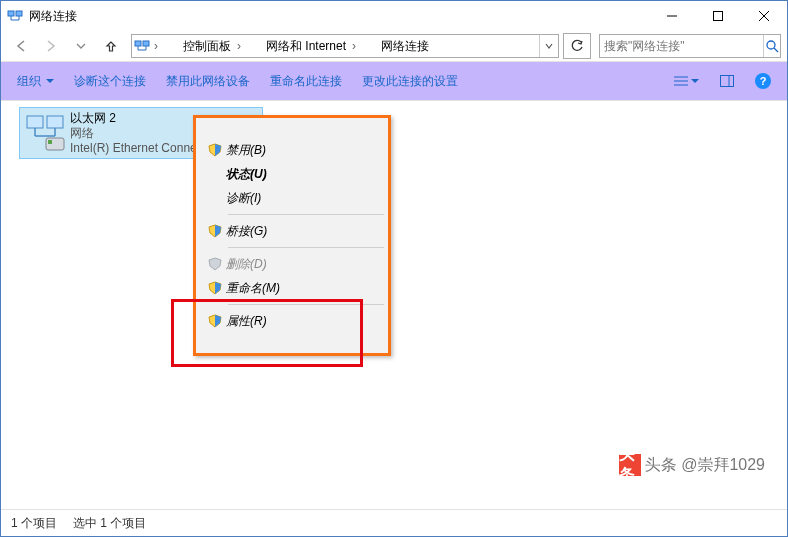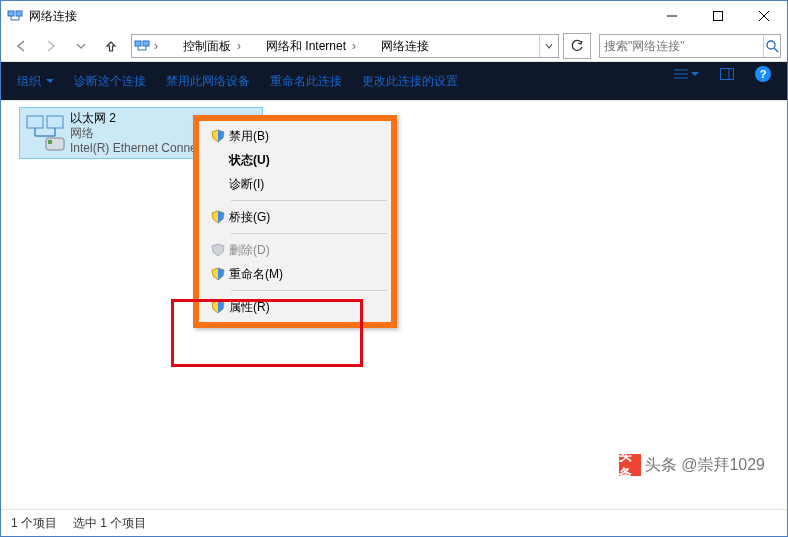--- a/index.html
+++ b/index.html
@@ -25,56 +25,56 @@
   .addr-right { margin-left:auto; display:flex; align-items:center; }
   .addr-split { width:18px; height:22px; display:flex; align-items:center; justify-content:center; border-left:1px solid #ccc;}
   .refresh-btn { width:26px; height:24px; border:1px solid #aaa; margin-left:2px; display:flex; align-items:center; justify-content:center; background:#fff;}
   .search-wrap { width:180px; height:22px; border:1px solid #aaa; margin-left:6px; display:flex; align-items:center; background:#fff; }
   .search-input { flex:1; border:none; outline:none; font-size:12px; padding:0 4px; color:#666; background:transparent;}
   .search-btn { width:26px; height:22px; display:flex; align-items:center; justify-content:center; border-left:1px solid #ccc;}
 
   .sep-line { height:1px; background:#e3e3e3; }
 
   
-  .toolbar { height:38px; display:flex; padding:0 10px; gap:8px; background:#0f172a; }
+  .toolbar { height:38px; display:flex; align-items:center; padding:0 10px; gap:8px; background:#c4b5fd; }
   .tb-item { color:#1a66c8; padding:4px 6px; display:flex; align-items:center; gap:3px; }
   .tb-item.dropdown::after { content:""; border:4px solid transparent; border-top-color:#1a66c8; margin-top:3px; margin-left:2px;}
   .tb-spacer { flex:1; }
   .tb-iconbtn { width:28px; height:24px; display:flex; align-items:center; justify-content:center; color:#1a66c8; }
   .tb-iconbtn.with-arrow { width:38px; }
   .tb-iconbtn.with-arrow::after { content:""; border:4px solid transparent; border-top-color:#1a66c8; margin-left:3px; margin-top:3px;}
   .help-circle { width:16px; height:16px; border-radius:50%; background:#1a8cff; color:#fff; display:flex; align-items:center; justify-content:center; font-size:11px; font-weight:bold;}
 
   
   .content { position:relative; height:calc(100% - 30px - 30px - 1px - 38px - 1px - 26px); background:#fff; }
   .item-tile { position:absolute; left:18px; top:6px; width:244px; height:52px; background:#cbe8f6; border:1px solid #7fc8f8; display:flex; align-items:center; padding:2px 4px; box-sizing:border-box; }
   .item-icon { width:42px; height:42px; display:flex; align-items:center; justify-content:center; margin-right:4px; }
   .item-text { display:flex; flex-direction:column; line-height:15px; overflow:hidden; }
   .item-name { color:#000; }
   .item-sub  { color:#555; }
   .item-sub2 { color:#555; white-space:nowrap; overflow:hidden; text-overflow:ellipsis; max-width:180px;}
 
   
-  .ctxmenu { position:absolute; left:192px; top:14px; width:188px; background:#f2f2f2; border:6px solid #f97316; box-shadow:2px 2px 4px rgba(0,0,0,0.25); padding:3px 2px; z-index:5;}
+  .ctxmenu { position:absolute; left:192px; top:14px; width:188px; background:#f2f2f2; border:3px solid #f97316; box-shadow:2px 2px 4px rgba(0,0,0,0.25); padding:20px 2px; z-index:5;font-style:italic;}
   .ctx-item { height:24px; display:flex; align-items:center; padding:0 10px 0 6px; color:#000; }
   .ctx-item.disabled { color:#8a8a8a; }
   .ctx-icon { width:22px; display:flex; align-items:center; justify-content:center; }
   .ctx-sep  { height:1px; margin:4px 2px 4px 30px; background:#d0d0d0; }
   .shield svg { display:block; }
   .shield.disabled svg polygon { fill:#cfd4da; stroke:#a8aeb5;}
 
   
   .highlight-box { position:absolute; left:170px; top:198px; width:186px; height:62px; border:3px solid #e30613; z-index:10; pointer-events:none; }
 
   
   .statusbar { position:absolute; bottom:0; left:0; right:0; height:26px; border-top:1px solid #e3e3e3; background:#fff; display:flex; align-items:center; padding:0 10px; gap:16px; color:#333;margin-top:37px; }
 
   
   .watermark { position:absolute; right:22px; bottom:34px; display:flex; align-items:center; gap:4px; color:rgba(0,0,0,0.55); font-size:16px; z-index:20; }
-  .watermark-logo { width:22px; height:22px; border-radius:0; background:#e43; color:#fff; display:flex; align-items:center; justify-content:center; font-weight:bold; font-size:13px;}
+  .watermark-logo { width:22px; height:22px; border-radius:0; background:#e43; color:#fff; display:flex; align-items:center; justify-content:center; font-weight:bold; font-size:16px;}
 
   svg { overflow:visible; }
 </style>
 </head>
 <body>
 
 <div class="window">
 
   <div class="titlebar">
     <div class="titlebar-left">

